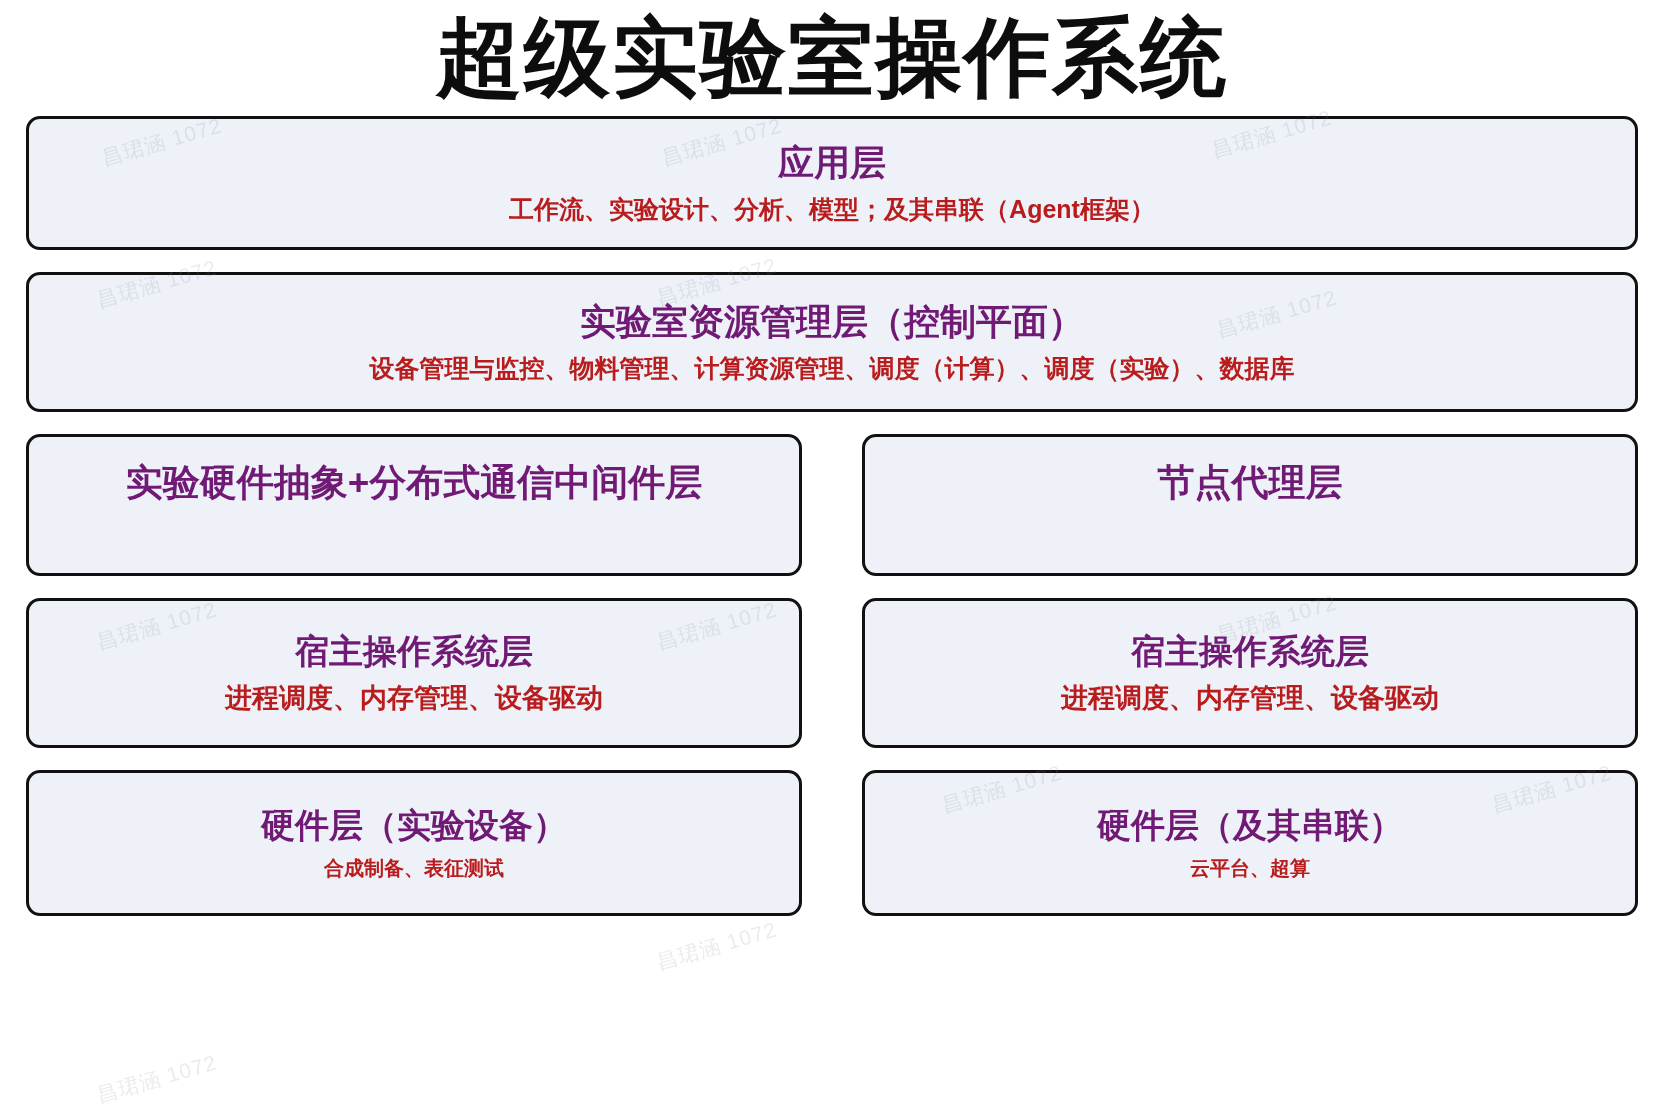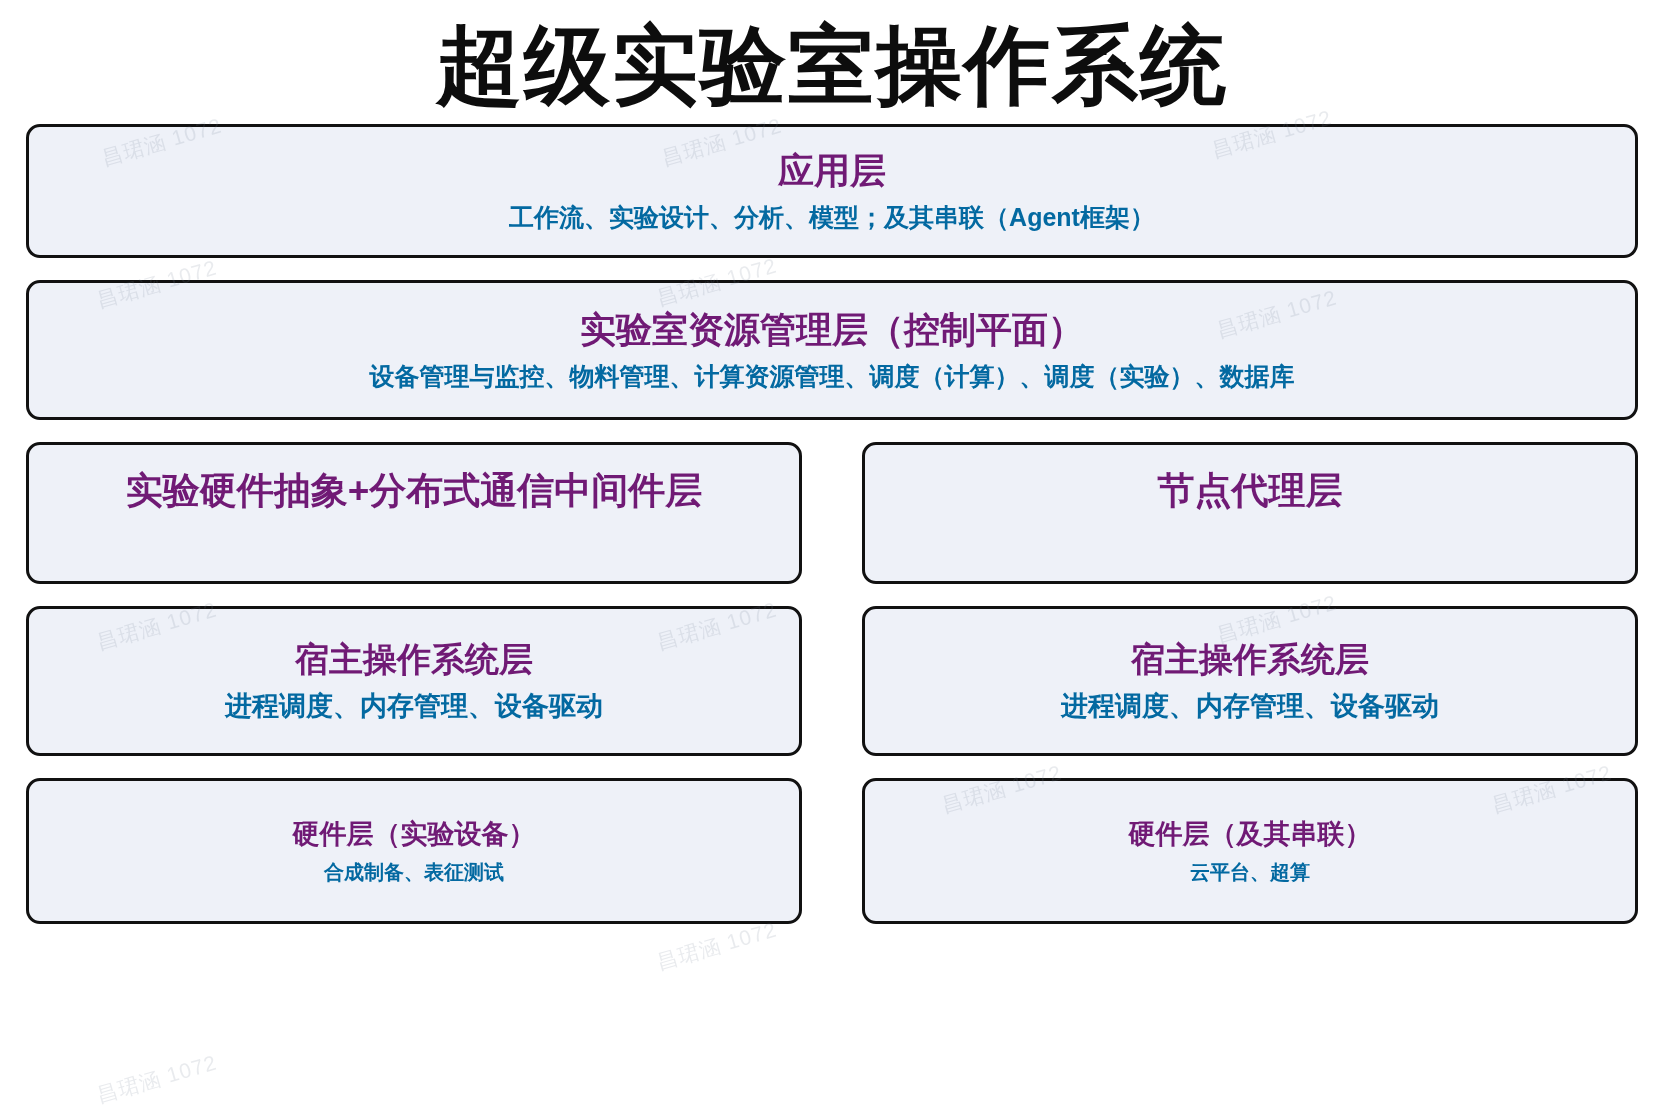--- a/index.html
+++ b/index.html
@@ -42,21 +42,21 @@
   }
 
   
   .title {
     text-align: center;
     font-size: 86px;
     line-height: 1.05;
     font-weight: 900;
     letter-spacing: 2px;
     color: #0d0d0d;
-    padding-top: 20px;
+    padding-top: 12px;
     padding-bottom: 14px;
     font-family: "Liberation Sans", "DejaVu Sans", sans-serif;
   }
 
   
   .box {
     border: 3px solid #111111;
     border-radius: 14px;
     background: #eef1f8;
     box-sizing: border-box;
@@ -71,21 +71,21 @@
   .box .head {
     font-size: 33px;
     font-weight: 700;
     line-height: 1.2;
     color: #701a75;
   }
   .box .sub {
     font-size: 25px;
     font-weight: 700;
     line-height: 1.25;
-    color: #0369a1;
+    color: #b91c1c;
     margin-top: 10px;
   }
   .box.big-head .head {
     font-size: 36px;
   }
 
   .full-row {
     width: 100%;
     margin-bottom: 22px;
   }
@@ -98,21 +98,21 @@
     margin-bottom: 22px;
   }
   .split-row > .box { flex: 1 1 0; }
 
   .row-3 { height: 142px; }
   .row-4 { height: 150px; }
   .row-5 { height: 146px; }
 
   .row-3 .head { font-size: 37px; }
   .row-4 .head { font-size: 34px; }
-  .row-5 .head { font-size: 27px; }
+  .row-5 .head { font-size: 34px; }
   .row-4 .sub { font-size: 27px; text-align: right; }
   .row-5 .sub { font-size: 20px; }
 
   .row-3 .box { justify-content: flex-start; padding-top: 24px; }
 </style>
 </head>
 <body>
 
 <div class="page">
 

